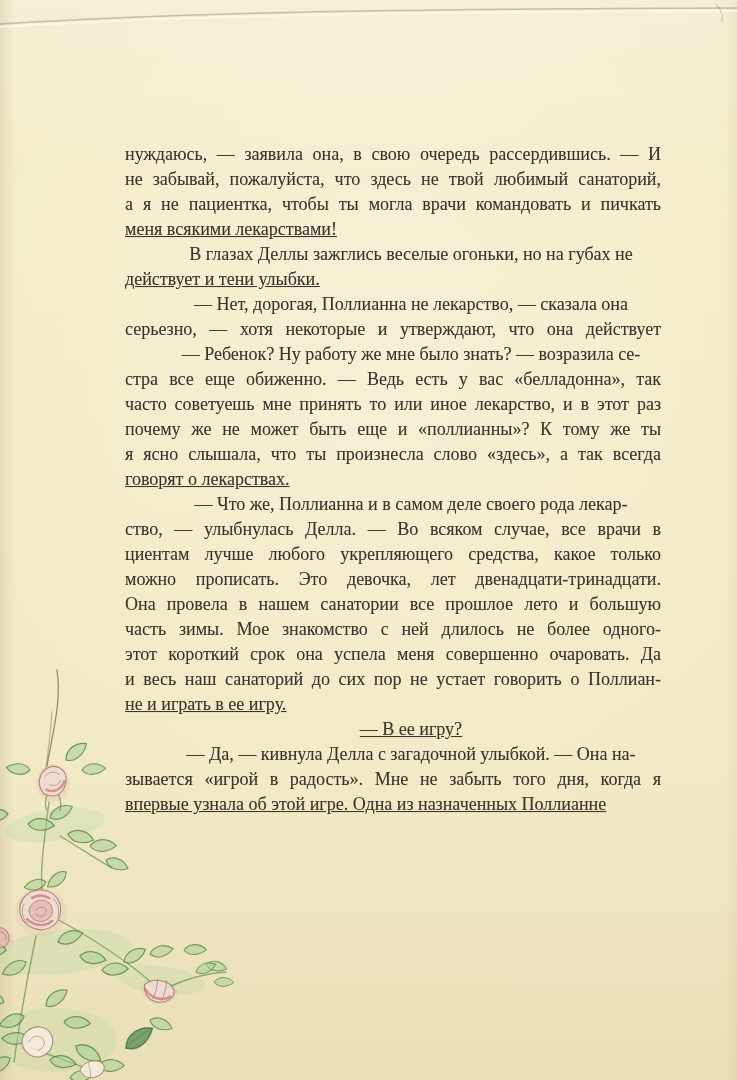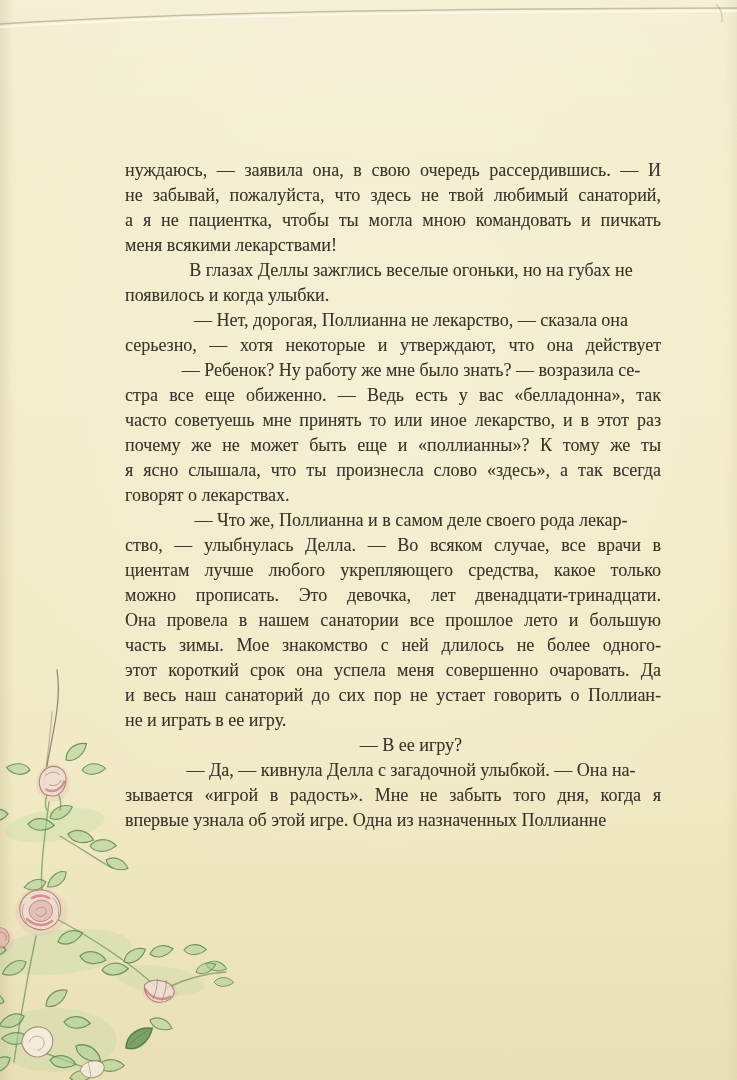--- a/index.html
+++ b/index.html
@@ -20,26 +20,25 @@
   }
   .crease { position: absolute; left: 0; top: 0; }
   .roses  { position: absolute; left: 0; top: 620px; }
 
   .text-block {
     position: absolute;
     left: 125px; top: 142px; width: 536px;
     color: #3a352c;
     font-size: 18px; line-height: 25px;
     text-shadow: 0.2px 0.2px 0 rgba(60,54,44,.3);
-    margin-top: 16px;
   }
   .para { margin: 0; }
   .line { height: 25px; overflow: hidden; text-align: justify; }
   .line::after { content: ""; display: inline-block; width: 100%; }
-  .line.last { text-align: left; }
+  .line.last { text-align: left; text-decoration: underline; }
   .line.last::after { content: none; }
   .para.indent .line.first { text-indent: 36px; text-align: center; }
 
   
   .roses .wash  { fill: #b9d8a2; opacity: .30; }
   .roses .washp { fill: #e7b7b0; opacity: .28; }
   .roses .lf  { fill: #a9cf96; fill-opacity: .55; stroke: #55813e; stroke-opacity: .78; stroke-width: 1.2; }
   .roses .lf2 { fill: #5d9258; fill-opacity: .8;  stroke: #3f6e3a; stroke-opacity: .8;  stroke-width: 1.2; }
   .roses .st  { fill: none; stroke: #6f6757; stroke-width: 1.3; stroke-opacity: .72; stroke-linecap: round; }
   .roses .stg { fill: none; stroke: #5d8a4a; stroke-width: 1.4; stroke-opacity: .65; stroke-linecap: round; }
@@ -161,26 +160,26 @@
 
     <defs>
       <path id="leaf" class="lf" d="M0,0 C5,-9 17,-11 26,-4 C19,4 7,7 0,0 Z"></path>
     </defs>
   </svg>
 
   <main class="text-block">
       <div class="para">
         <div class="line first">нуждаюсь, — заявила она, в свою очередь рассердившись. — И</div>
         <div class="line">не забывай, пожалуйста, что здесь не твой любимый санаторий,</div>
-        <div class="line">а я не пациентка, чтобы ты могла мною командовать и пичкать</div>
+        <div class="line">а я не пациентка, чтобы ты могла врачи командовать и пичкать</div>
         <div class="line last">меня всякими лекарствами!</div>
       </div>
       <div class="para indent">
         <div class="line first">В глазах Деллы зажглись веселые огоньки, но на губах не</div>
-        <div class="line last">появилось и когда улыбки.</div>
+        <div class="line last">действует и тени улыбки.</div>
       </div>
       <div class="para indent">
         <div class="line first">— Нет, дорогая, Поллианна не лекарство, — сказала она</div>
         <div class="line">серьезно, — хотя некоторые и утверждают, что она действует</div>
       </div>
       <div class="para indent">
         <div class="line first">— Ребенок? Ну работу же мне было знать? — возразила се-</div>
         <div class="line">стра все еще обиженно. — Ведь есть у вас «белладонна», так</div>
         <div class="line">часто советуешь мне принять то или иное лекарство, и в этот раз</div>
         <div class="line">почему же не может быть еще и «поллианны»? К тому же ты</div>

